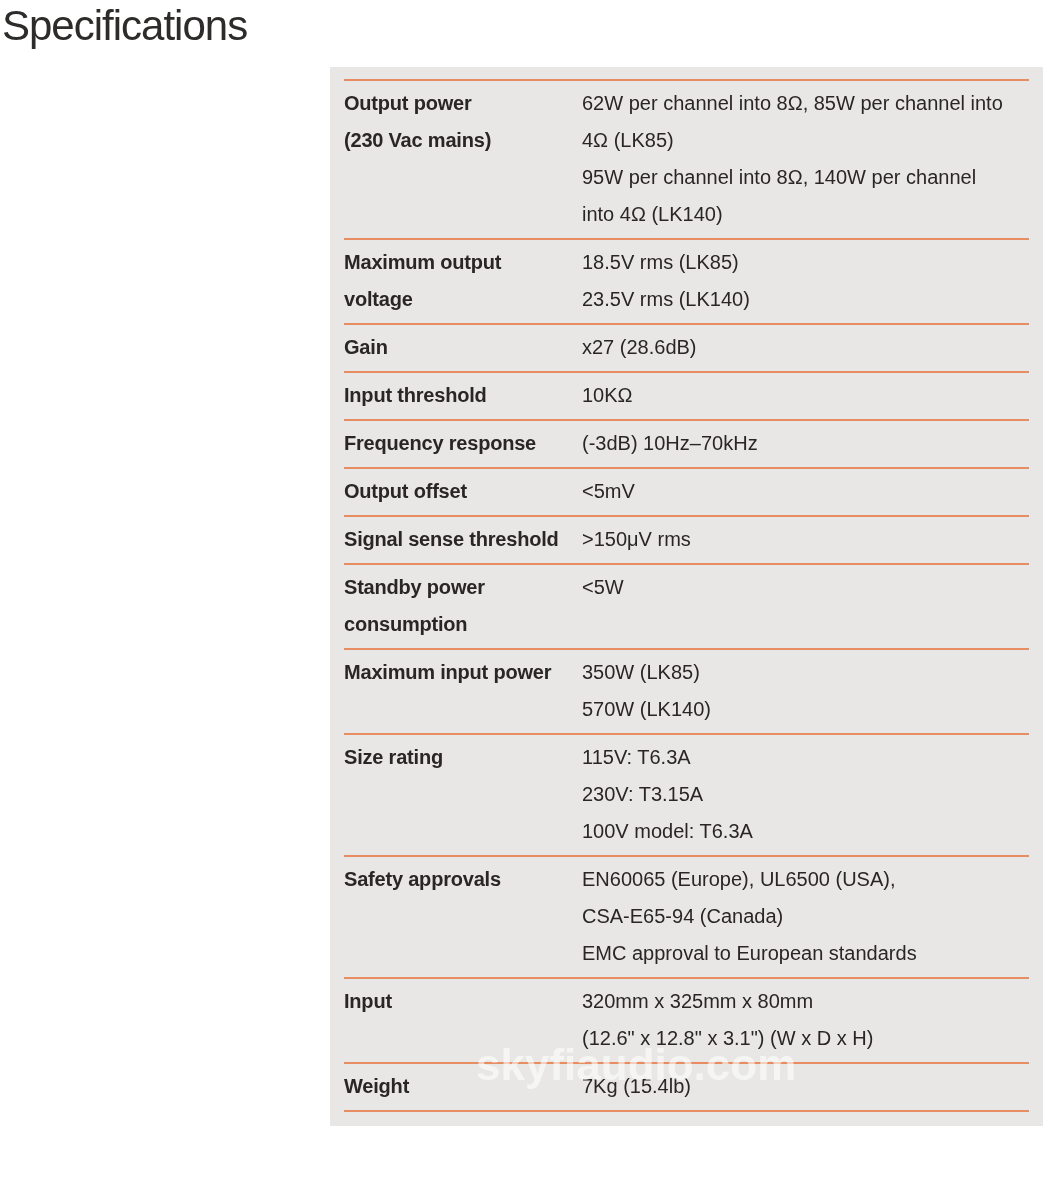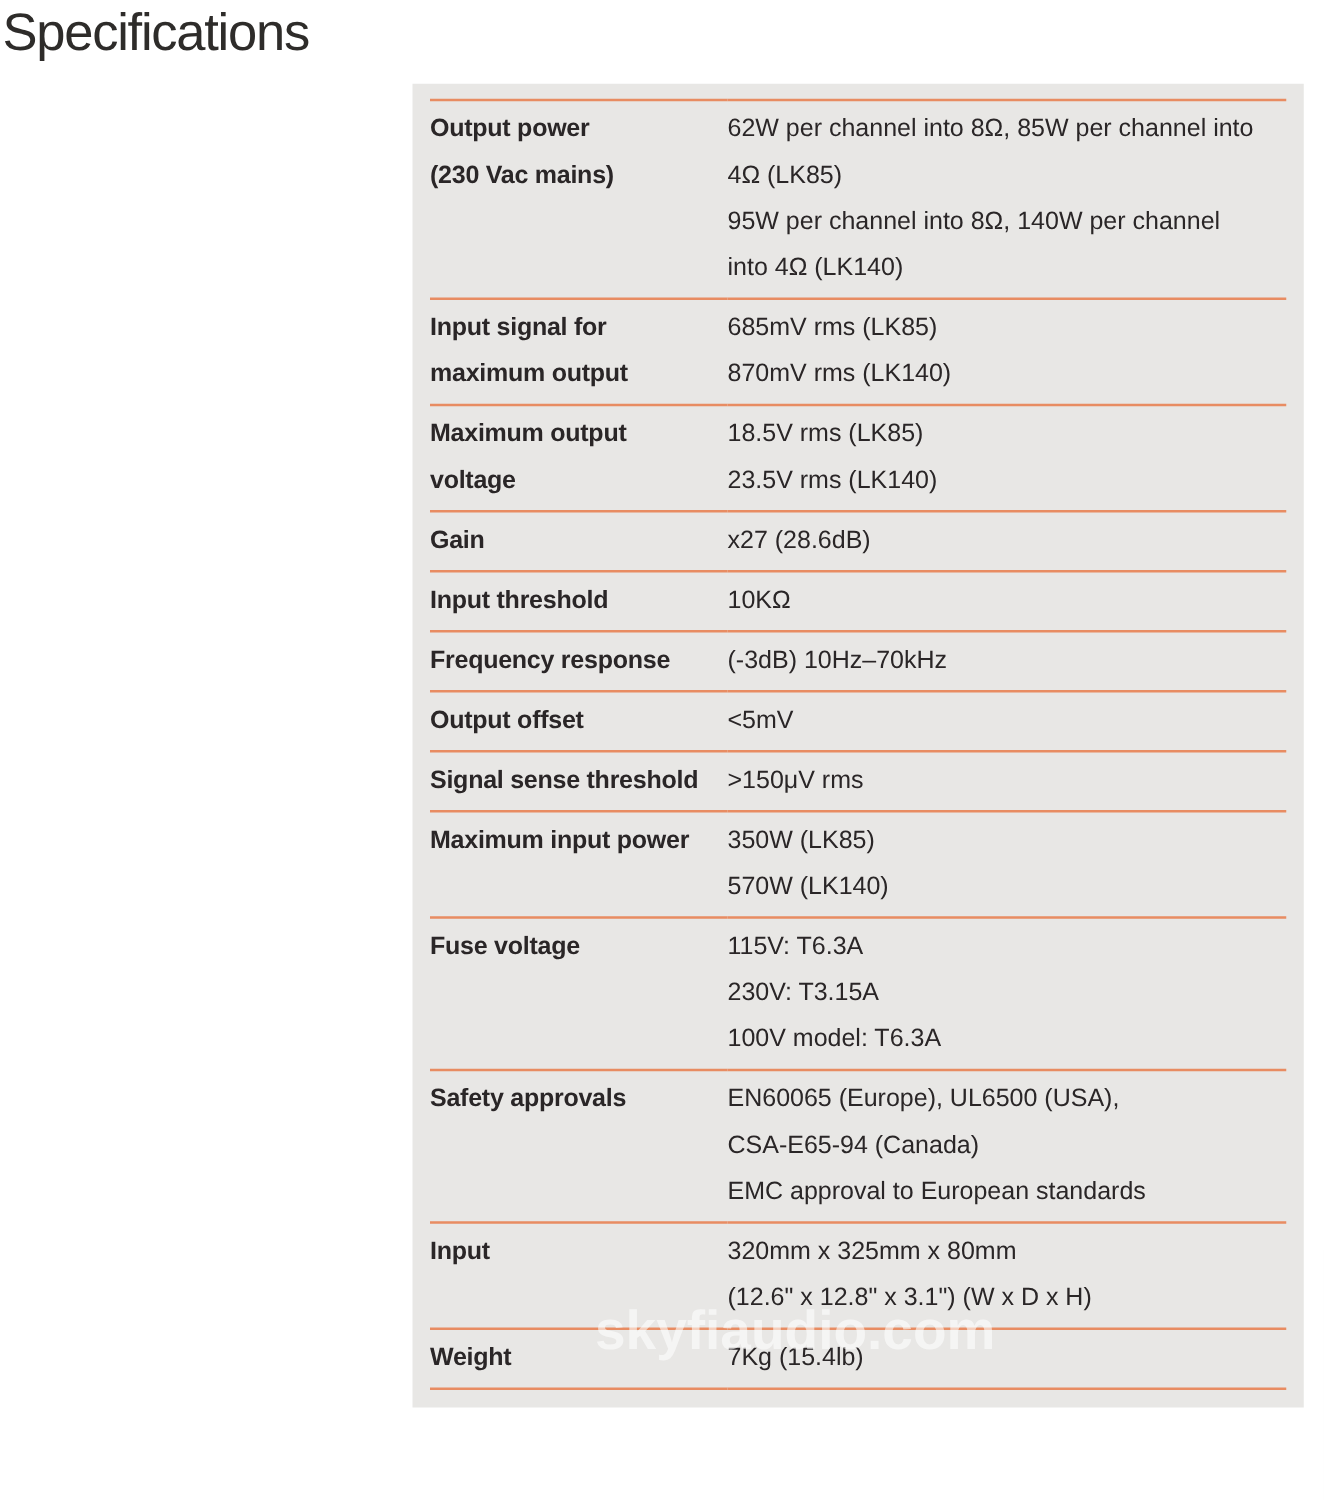--- a/index.html
+++ b/index.html
@@ -65,26 +65,20 @@
       <tbody>
           <tr>
     <th>Output power
 (230 Vac mains)</th>
     <td>62W per channel into 8Ω, 85W per channel into
 4Ω (LK85)
 95W per channel into 8Ω, 140W per channel
 into 4Ω (LK140)</td>
   </tr>
           <tr>
-    <th>Input signal for
-maximum output</th>
-    <td>685mV rms (LK85)
-870mV rms (LK140)</td>
-  </tr>
-          <tr>
     <th>Maximum output
 voltage</th>
     <td>18.5V rms (LK85)
 23.5V rms (LK140)</td>
   </tr>
           <tr>
     <th>Gain</th>
     <td>x27 (28.6dB)</td>
   </tr>
           <tr>
@@ -97,26 +91,31 @@
   </tr>
           <tr>
     <th>Output offset</th>
     <td>&lt;5mV</td>
   </tr>
           <tr>
     <th>Signal sense threshold</th>
     <td>&gt;150μV rms</td>
   </tr>
           <tr>
+    <th>Standby power
+consumption</th>
+    <td>&lt;5W</td>
+  </tr>
+          <tr>
     <th>Maximum input power</th>
     <td>350W (LK85)
 570W (LK140)</td>
   </tr>
           <tr>
-    <th>Fuse voltage</th>
+    <th>Size rating</th>
     <td>115V: T6.3A
 230V: T3.15A
 100V model: T6.3A</td>
   </tr>
           <tr>
     <th>Safety approvals</th>
     <td>EN60065 (Europe), UL6500 (USA),
 CSA-E65-94 (Canada)
 EMC approval to European standards</td>
   </tr>

